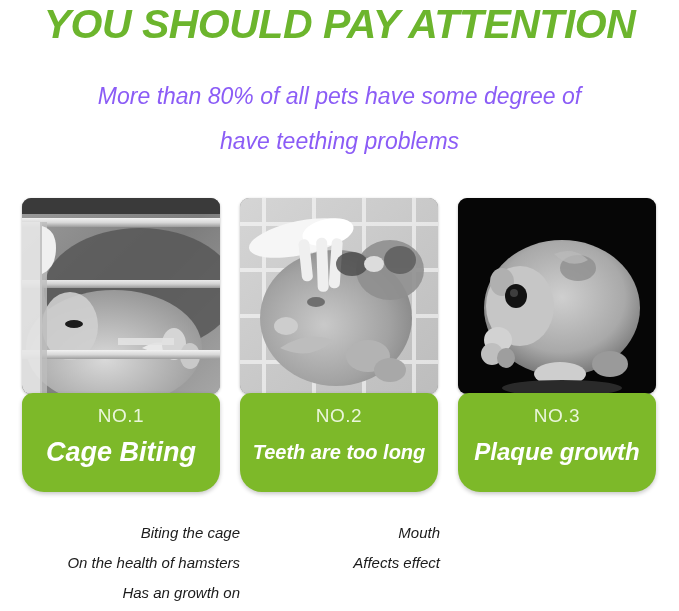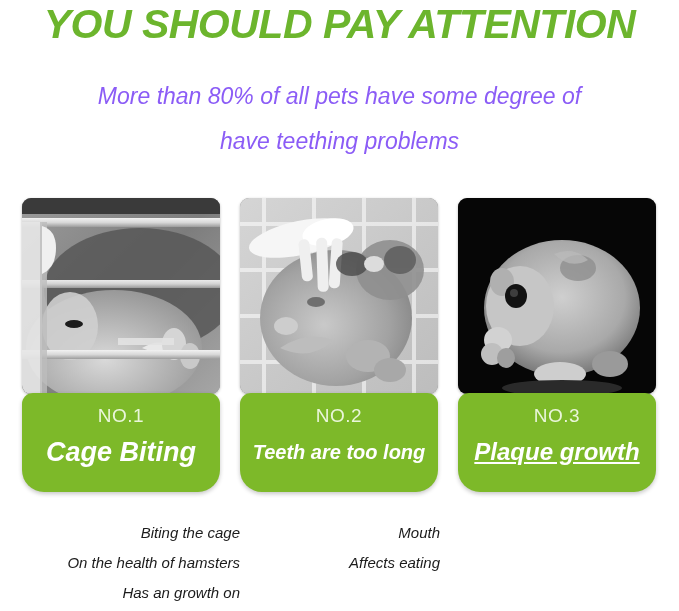--- a/index.html
+++ b/index.html
@@ -121,21 +121,21 @@
     text-align: center;
     font-family: "Liberation Sans", sans-serif;
     font-weight: bold;
     font-style: italic;
     color: #ffffff;
     white-space: nowrap;
     line-height: 32px;
   }
   .card.c1 .label-panel .name { font-size: 27px; }
   .card.c2 .label-panel .name { font-size: 20px; }
-  .card.c3 .label-panel .name { font-size: 24px; text-decoration: underline; }
+  .card.c3 .label-panel .name { font-size: 24px; }
 
   
   .captions {
     position: absolute;
     left: 0;
     top: 518px;
     width: 679px;
     height: 93px;
   }
   .cap-col {
@@ -298,17 +298,17 @@
   </div>
 
   <div class="captions">
     <div class="cap-col k1">
       <span class="cline">Biting the cage</span>
       <span class="cline">On the health of hamsters</span>
       <span class="cline">Has an growth on</span>
     </div>
     <div class="cap-col k2">
       <span class="cline">Mouth</span>
-      <span class="cline">Affects eating</span>
+      <span class="cline">Affects effect</span>
     </div>
   </div>
 
 </div>
 
 </body></html>

